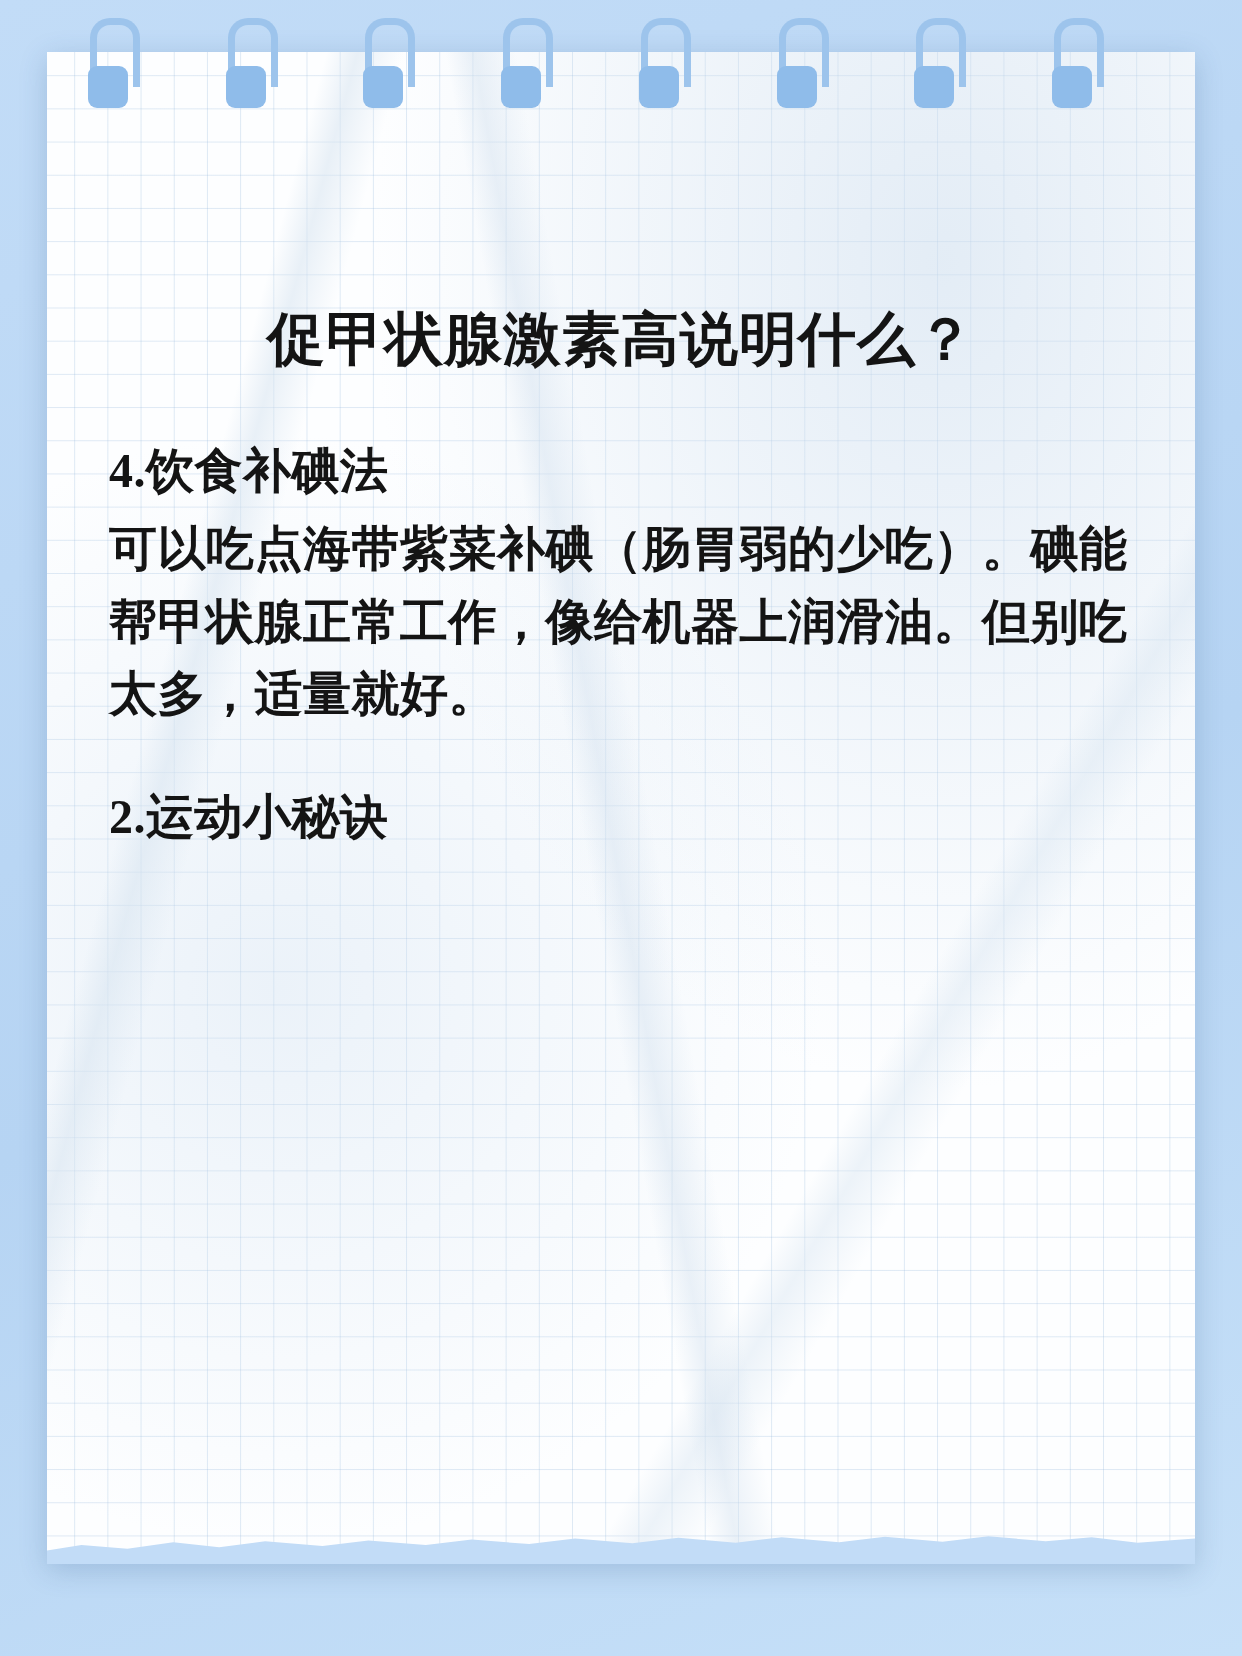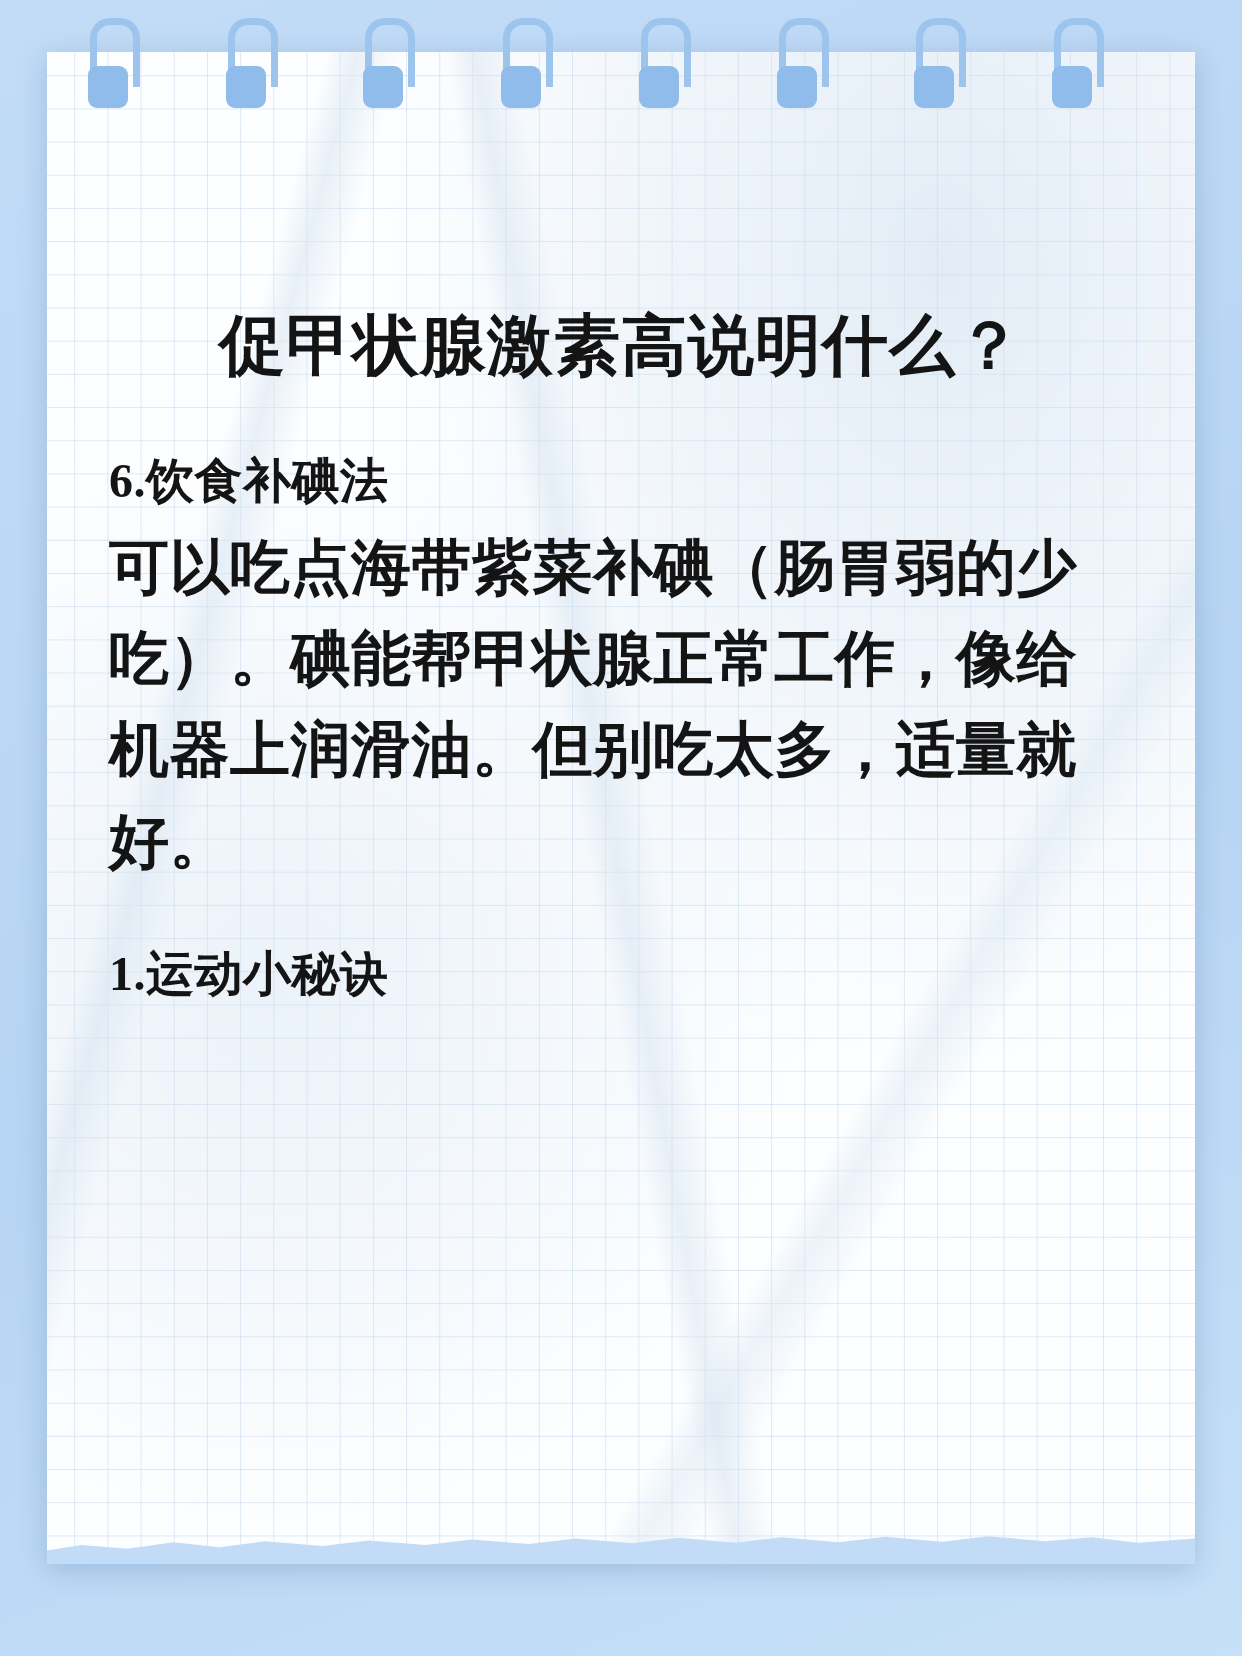--- a/index.html
+++ b/index.html
@@ -115,66 +115,66 @@
     top: 0;
     width: 100%;
     height: 100%;
     padding: 250px 62px 0 62px;
     box-sizing: border-box;
     color: #141414;
   }
   .title {
     font-family: "Liberation Serif", serif;
     font-weight: bold;
-    font-size: 66px;
+    font-size: 58px;
     line-height: 1.32;
     text-align: center;
     letter-spacing: 1px;
     margin: 0 0 56px 0;
     padding: 0 18px;
   }
   .section {
     margin-bottom: 50px;
   }
   .section-heading {
     font-family: "Liberation Serif", serif;
     font-weight: bold;
     font-size: 48px;
     line-height: 1.5;
     margin: 0 0 6px 0;
     letter-spacing: 0.5px;
   }
   .section-body {
     font-family: "Liberation Serif", serif;
     font-weight: bold;
-    font-size: 60px;
+    font-size: 48px;
     line-height: 1.52;
     margin: 0;
     letter-spacing: 0.5px;
   }
 </style>
 </head>
 <body>
 
 <div class="backdrop"></div>
 
 <div class="sheet">
   <div class="grid"></div>
   <div class="crease"></div>
 
   <div class="content">
     <h1 class="title">促甲状腺激素高说明什么？</h1>
 
     <div class="section">
-      <p class="section-heading">6.饮食补碘法</p>
+      <p class="section-heading">4.饮食补碘法</p>
       <p class="section-body">可以吃点海带紫菜补碘（肠胃弱的少吃）。碘能帮甲状腺正常工作，像给机器上润滑油。但别吃太多，适量就好。</p>
     </div>
 
     <div class="section">
-      <p class="section-heading">1.运动小秘诀</p>
+      <p class="section-heading">2.运动小秘诀</p>
     </div>
   </div>
 
   <div class="torn-edge"></div>
 </div>
 
 <div class="rings" id="rings">
     <div class="ring" style="left: 0px;">
       <div class="wire"></div>
       <div class="tab"></div>

